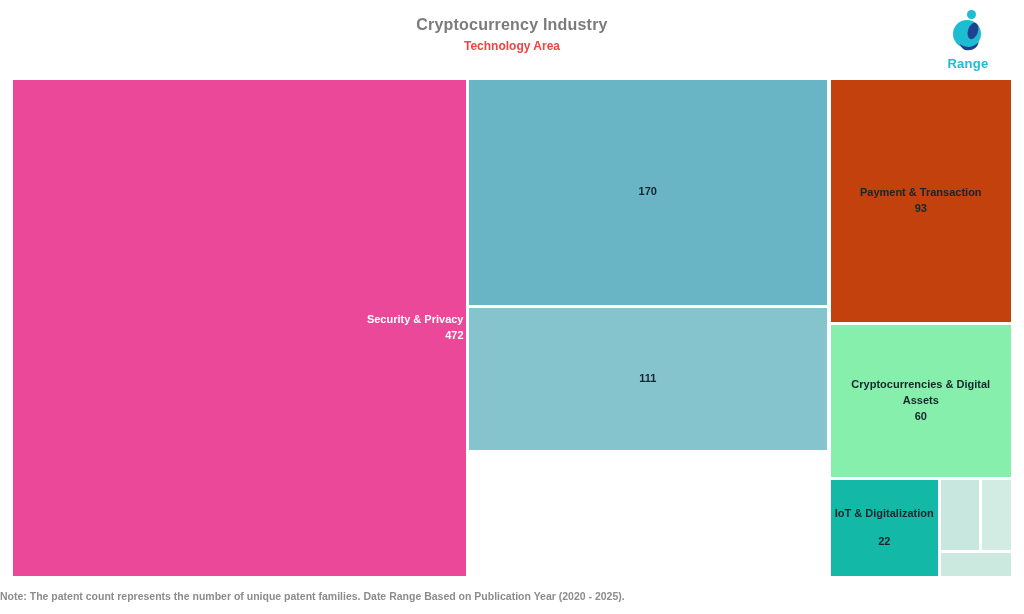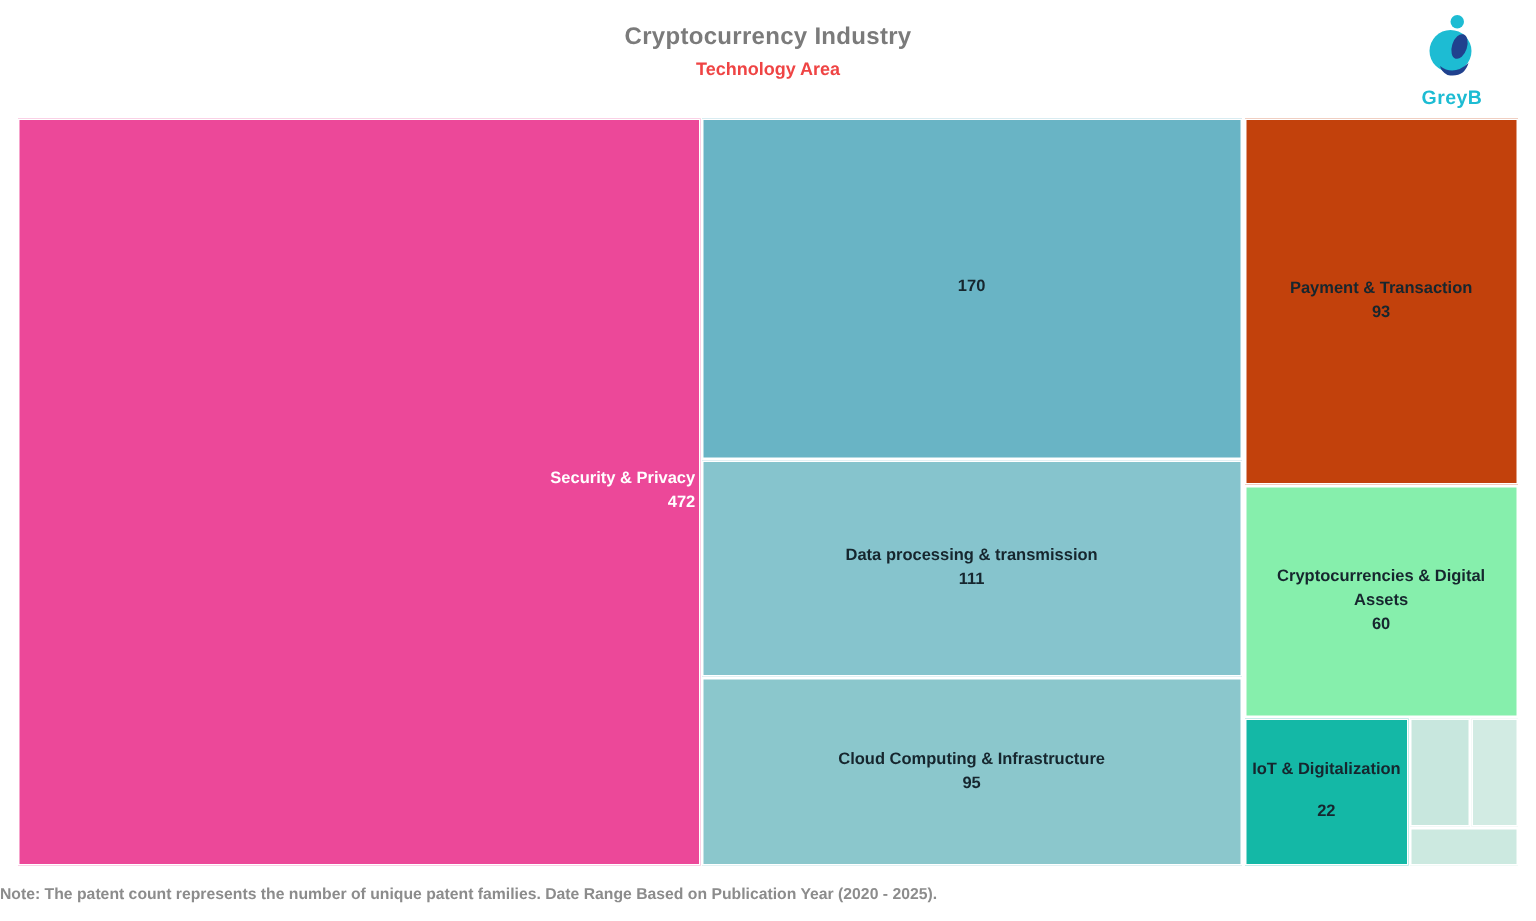--- a/index.html
+++ b/index.html
@@ -87,38 +87,33 @@
   <div class="chart-subtitle">Technology Area</div>
 </div>
 
 <div class="logo">
   <svg width="40" height="44" viewBox="0 0 40 44">
     <circle cx="19" cy="26" r="14" fill="#1dbcd3"></circle>
     <circle cx="23.5" cy="6.5" r="4.5" fill="#1dbcd3"></circle>
     <ellipse cx="25" cy="23" rx="5" ry="8.5" transform="rotate(18 25 23)" fill="#20418e"></ellipse>
     <path d="M12,36 Q21,43 31,34 Q28,44 17,42 Q13,40 12,36 Z" fill="#20418e"></path>
   </svg>
-  <div class="logo-text">GreyB</div>
+  <div class="logo-text">Range</div>
 </div>
 
 <div class="treemap">
     <div class="tm-node" style="left: 0%; top: 0%; width: 45.45%; height: 100%; background: #ec4899; color: rgb(255, 255, 255); align-items: flex-end;">
       <div class="tm-label">Security &amp; Privacy</div>
       <div class="tm-value">472</div>
     </div>
     <div class="tm-node" style="left: 45.55%; top: 0%; width: 36.05%; height: 45.5%; background: rgb(105, 180, 197); color: rgb(22, 38, 46);">
       <div class="tm-value">170</div>
     </div>
     <div class="tm-node" style="left: 45.55%; top: 45.7%; width: 36.05%; height: 29%; background: rgb(134, 196, 205); color: rgb(22, 38, 46);">
-      <div class="tm-label">Data processing &amp; transmission</div>
       <div class="tm-value">111</div>
-    </div>
-    <div class="tm-node textured" style="left: 45.55%; top: 74.95%; width: 36.05%; height: 25.05%; background: rgb(139, 199, 204); color: rgb(22, 38, 46);">
-      <div class="tm-label">Cloud Computing &amp; Infrastructure</div>
-      <div class="tm-value">95</div>
     </div>
     <div class="tm-node textured" style="left: 81.75%; top: 0%; width: 18.25%; height: 48.9%; background: #c2410c; color: rgb(22, 38, 46);">
       <div class="tm-label">Payment &amp; Transaction</div>
       <div class="tm-value">93</div>
     </div>
     <div class="tm-node textured" style="left: 81.75%; top: 49.2%; width: 18.25%; height: 30.9%; background: #86efac; color: rgb(22, 38, 46);">
       <div class="tm-label">Cryptocurrencies &amp; Digital Assets</div>
       <div class="tm-value">60</div>
     </div>
     <div class="tm-node textured" style="left: 81.75%; top: 80.4%; width: 10.95%; height: 19.6%; background: #14b8a6; color: rgb(22, 38, 46); gap: 12px;">

